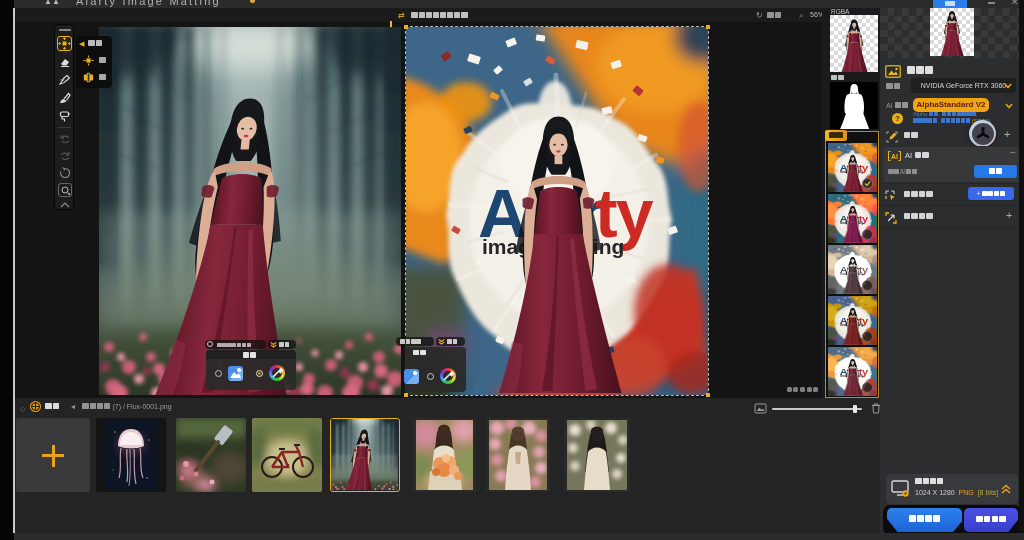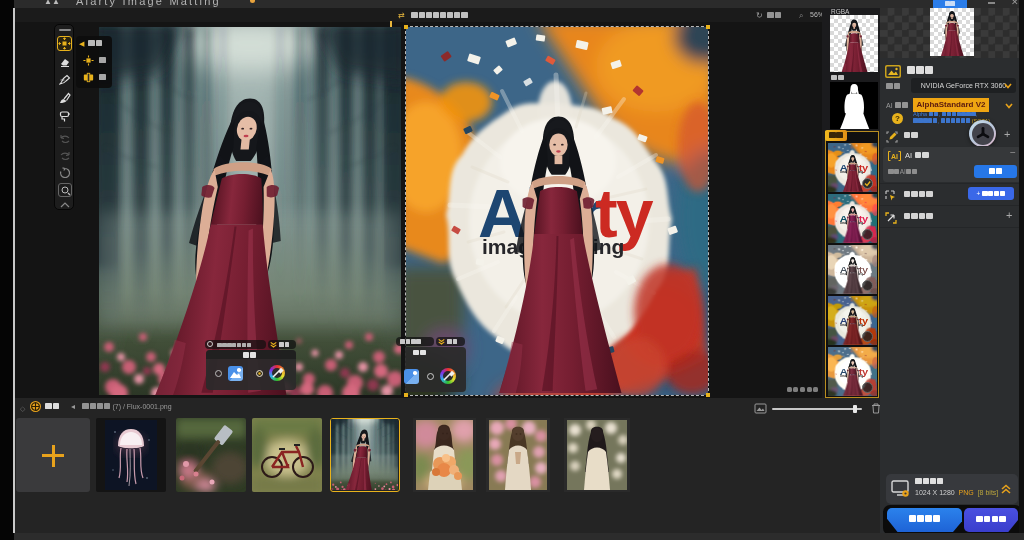--- a/index.html
+++ b/index.html
@@ -488,21 +488,21 @@
         <path d="M3,10 L6.5,5.5 L9,8.5 L11,6.5 L13,10 Z" fill="#e8b821"></path>
         <circle cx="11.5" cy="4" r="1.2" fill="#e8b821"></circle>
       </svg>
   </div>
   <div class="abs" style="left:26px;top:58px;color:#e8e8e8;font-size:8px;font-weight:bold"><i class="c" style="width:8px;height:8px"></i><i class="c" style="width:8px;height:8px"></i><i class="c" style="width:8px;height:8px"></i></div>
   <div class="abs" style="left:6px;top:75px;color:#9a9a9a;font-size:7px"><i class="c"></i><i class="c"></i></div>
   <div class="abs" style="left:31px;top:70px;width:105px;height:15px;background:#1e2022;border-radius:3px;color:#d8d8d8;font-size:7px;text-align:center;line-height:15px">NVIDIA GeForce RTX 3060<svg width="8" height="6" viewBox="0 0 8 6" style="position:absolute;right:4px;top:5px">
         <path d="M1,1 L4,4.5 L7,1" stroke="#e8a21a" stroke-width="1.6" fill="none"></path>
       </svg></div>
   <div class="abs" style="left:6px;top:94px;color:#9a9a9a;font-size:7px">AI <i class="c"></i><i class="c"></i></div>
-  <div class="abs" style="left:33px;top:90px;width:76px;height:14px;background:#efa512;border-radius:0;color:#5a1a10;font-size:8px;font-weight:bold;text-align:center;line-height:14px">AlphaStandard V2</div>
+  <div class="abs" style="left:33px;top:90px;width:76px;height:14px;background:#efa512;border-radius:5px;color:#5a1a10;font-size:8px;font-weight:bold;text-align:center;line-height:14px">AlphaStandard V2</div>
   <svg width="8" height="6" viewBox="0 0 8 6" style="position:absolute;left:125px;top:95px">
       <path d="M1,1 L4,4.5 L7,1" stroke="#e8a21a" stroke-width="1.6" fill="none"></path>
     </svg>
   <div class="abs" style="left:12px;top:105px;width:11px;height:11px;border-radius:50%;background:#e8b21c;color:#3a2a08;font-size:8px;font-weight:bold;text-align:center;line-height:11px">?</div>
   <div class="abs" style="left:33px;top:103px;color:#3f82e8;font-size:5.5px;line-height:6.5px;opacity:.95">
     <div>Alpha <i class="cs"></i><i class="cs"></i>, <i class="cs"></i><i class="cs"></i><i class="cs"></i><i class="cs"></i><i class="cs"></i><i class="cs"></i><i class="cs"></i>,</div>
     <div><i class="cs"></i><i class="cs"></i><i class="cs"></i><i class="cs"></i><i class="cs"></i>, <i class="cs"></i><i class="cs"></i><i class="cs"></i><i class="cs"></i><i class="cs"></i><i class="cs"></i> <span style="color:#e8b21c">(SOTA)</span></div>
   </div>
 
   <div class="abs" style="left:6px;top:121px;width:12px;height:12px">

